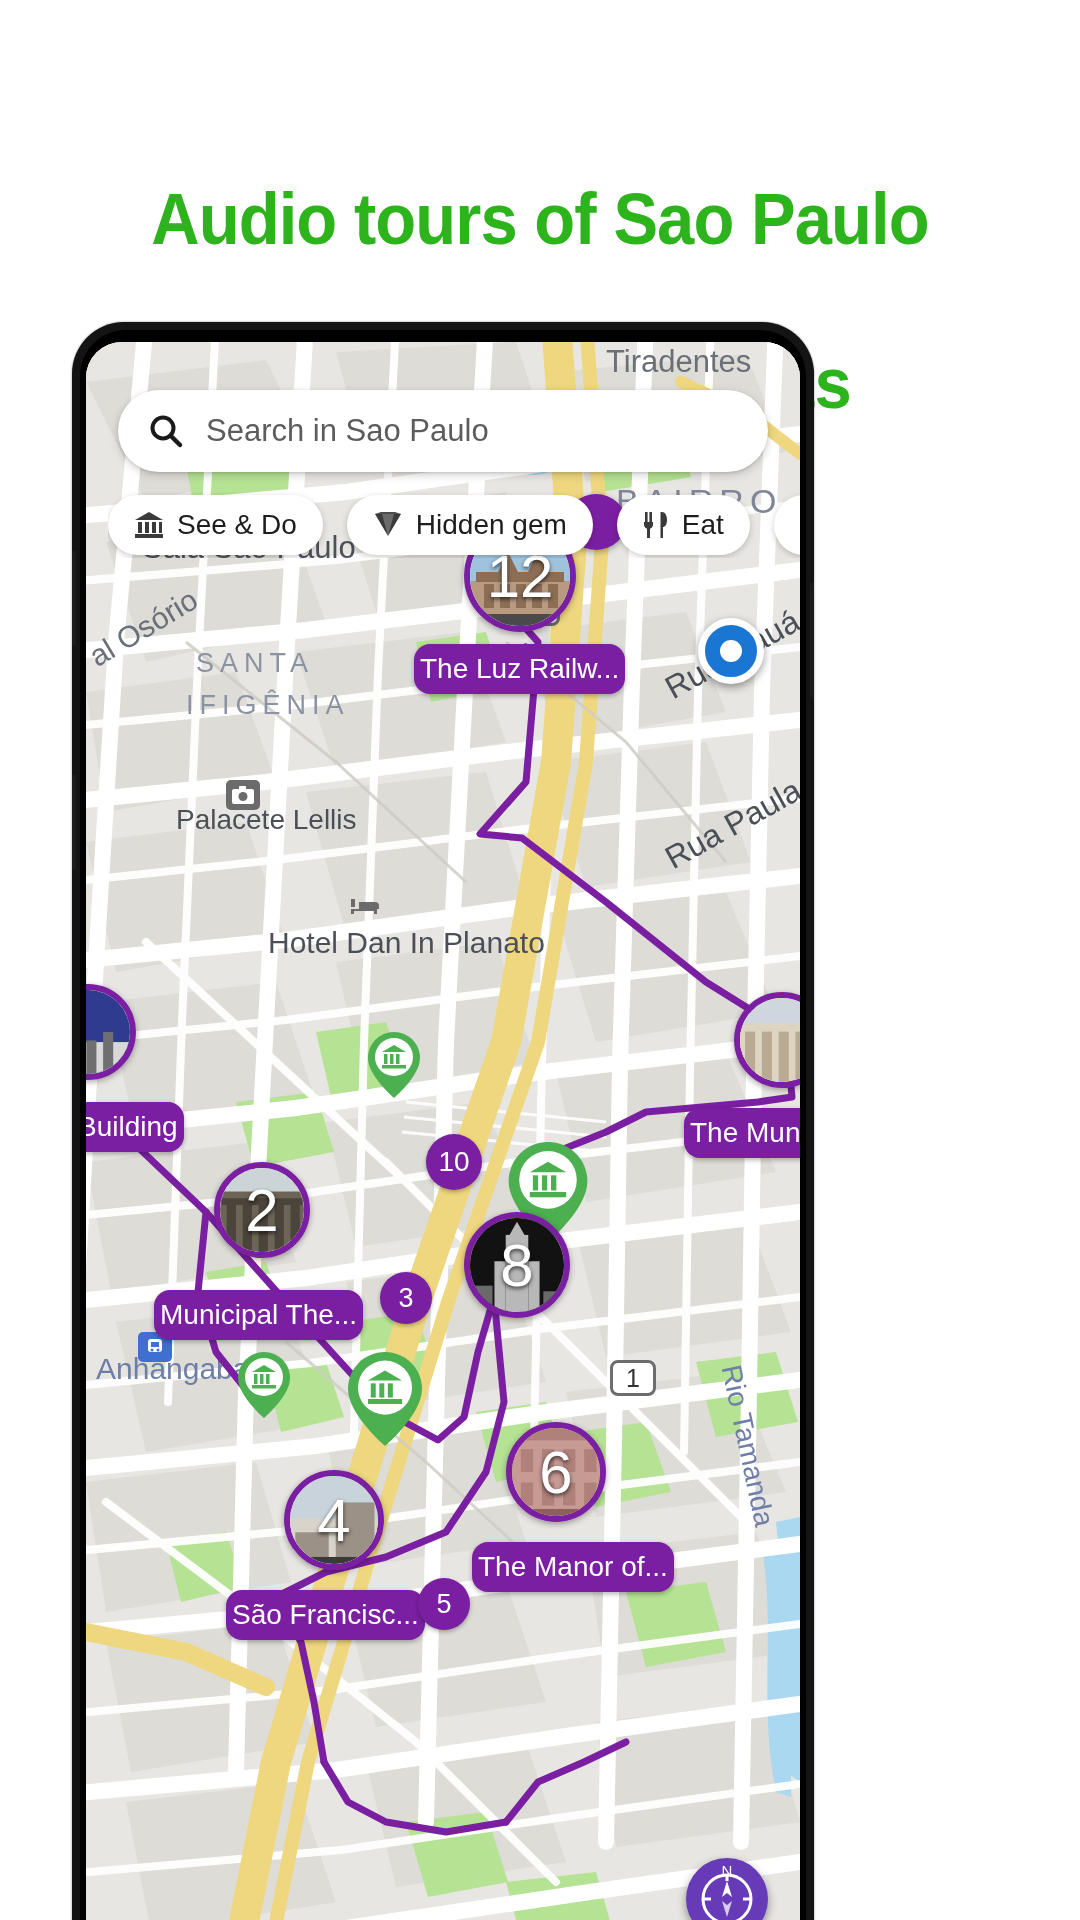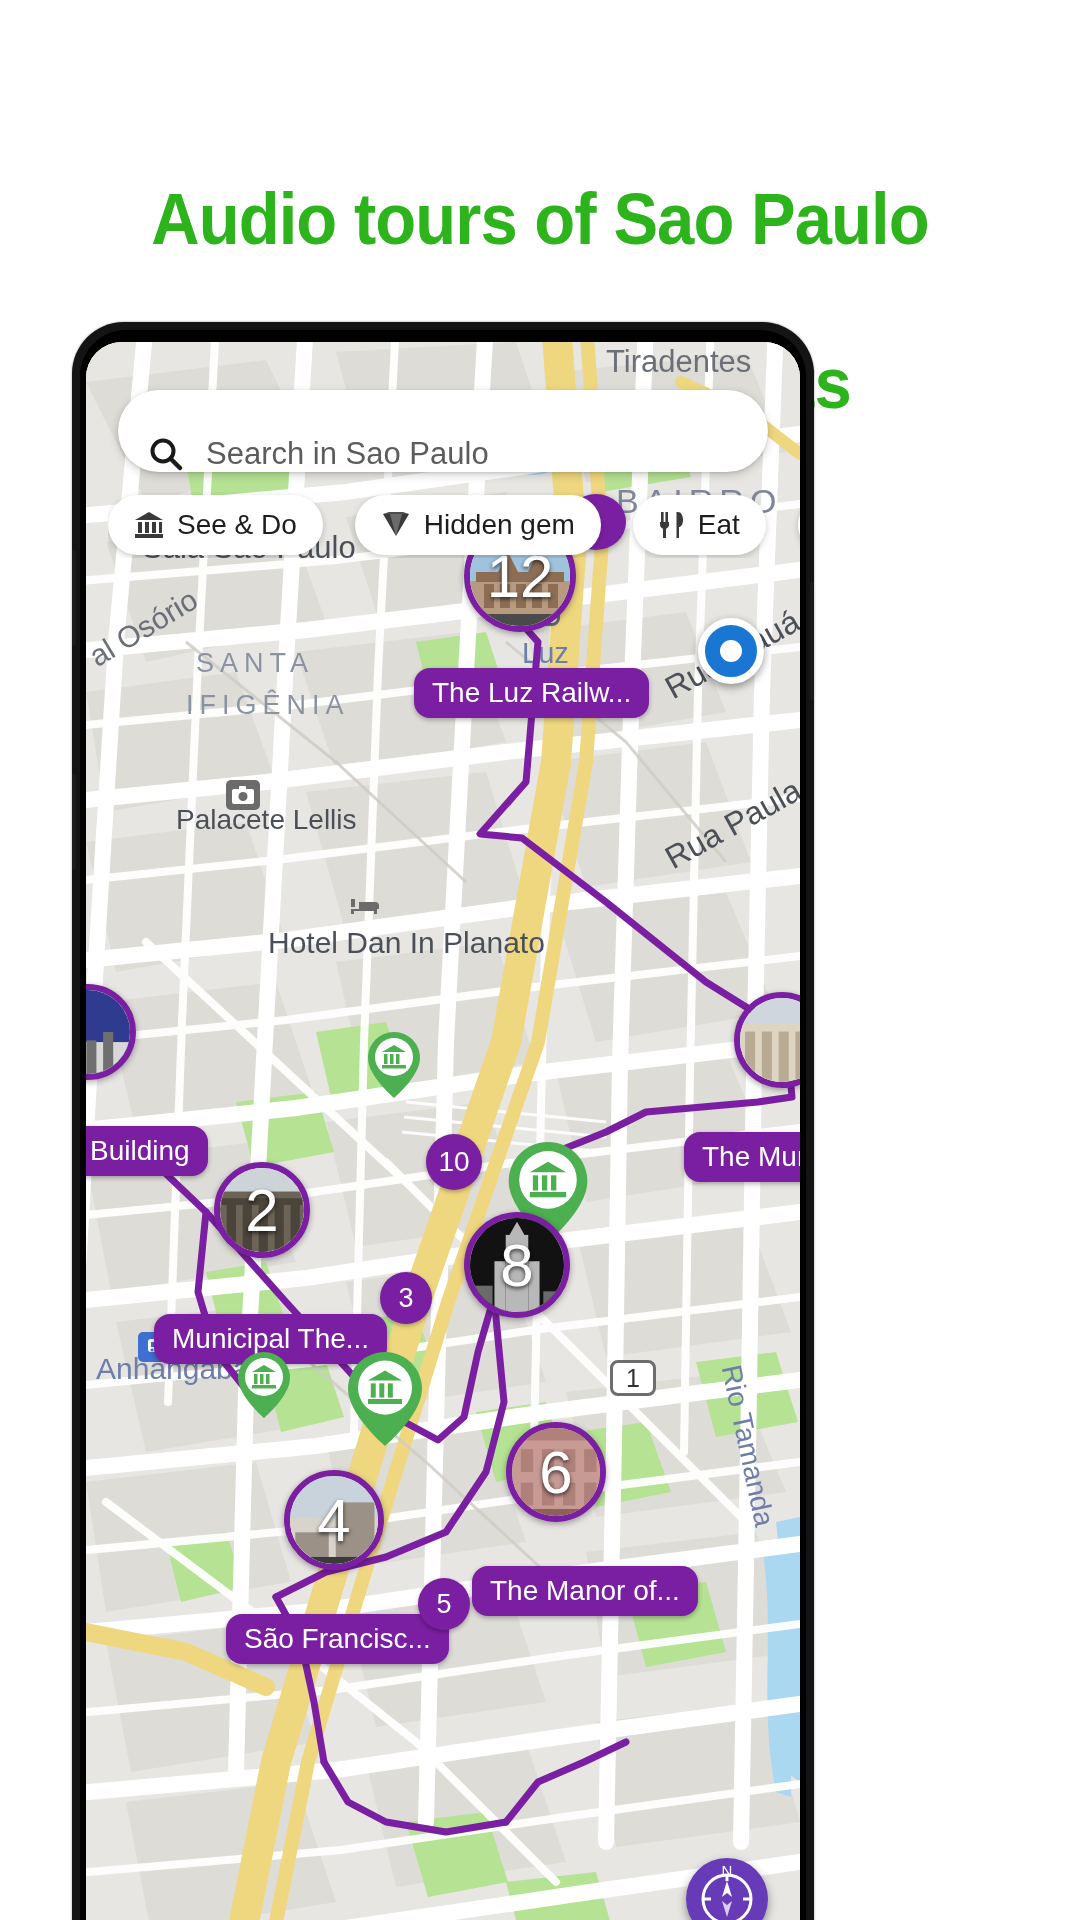--- a/index.html
+++ b/index.html
@@ -68,36 +68,36 @@
   .map svg { display: block; }
 
   
   .search-bar {
     position: absolute;
     left: 32px; top: 48px;
     width: 650px; height: 82px;
     background: #ffffff;
     border-radius: 41px;
     box-shadow: 0 3px 10px rgba(0,0,0,.18), 0 1px 3px rgba(0,0,0,.12);
-    display: flex; align-items: flex-end;
+    display: flex; align-items: center;
     padding-left: 30px;
     z-index: 40;
   }
   .search-icon { width: 36px; height: 36px; flex: none; margin-right: 22px; }
   .search-placeholder {
     font-size: 31px; color: #5c5c5c;
     font-family: "Liberation Sans", sans-serif;
   }
 
   
   .chips {
     position: absolute;
     left: 22px; top: 150px;
     width: 730px; height: 66px;
-    display: flex; align-items: center; gap: 32px;
+    display: flex; align-items: center; gap: 24px;
     z-index: 35;
     overflow: hidden;
   }
   .chip {
     flex: none;
     height: 60px;
     background: #fff;
     border-radius: 30px;
     display: flex; align-items: center;
     padding: 0 26px;
@@ -125,26 +125,25 @@
   .maplbl.blue { color: #6f7ea8; }
   .maplbl.rot-a { transform: rotate(-31deg); transform-origin: left center; }
   .maplbl.rot-b { transform: rotate(-29deg); transform-origin: left center; }
 
   
   .poi-pill {
     position: absolute;
     background: #7B1FA2;
     color: #fff;
     border-radius: 16px;
-    padding: 9px 18px;
+    padding: 9px 6px;
     font-size: 28px;
     white-space: nowrap;
     box-shadow: 0 2px 5px rgba(0,0,0,.3);
     z-index: 20;
-    margin-top: 24px;
   }
 
   
   .photo-marker {
     position: absolute;
     width: 96px; height: 96px;
     border-radius: 50%;
     border: 6px solid #7B1FA2;
     overflow: hidden;
     z-index: 25;

